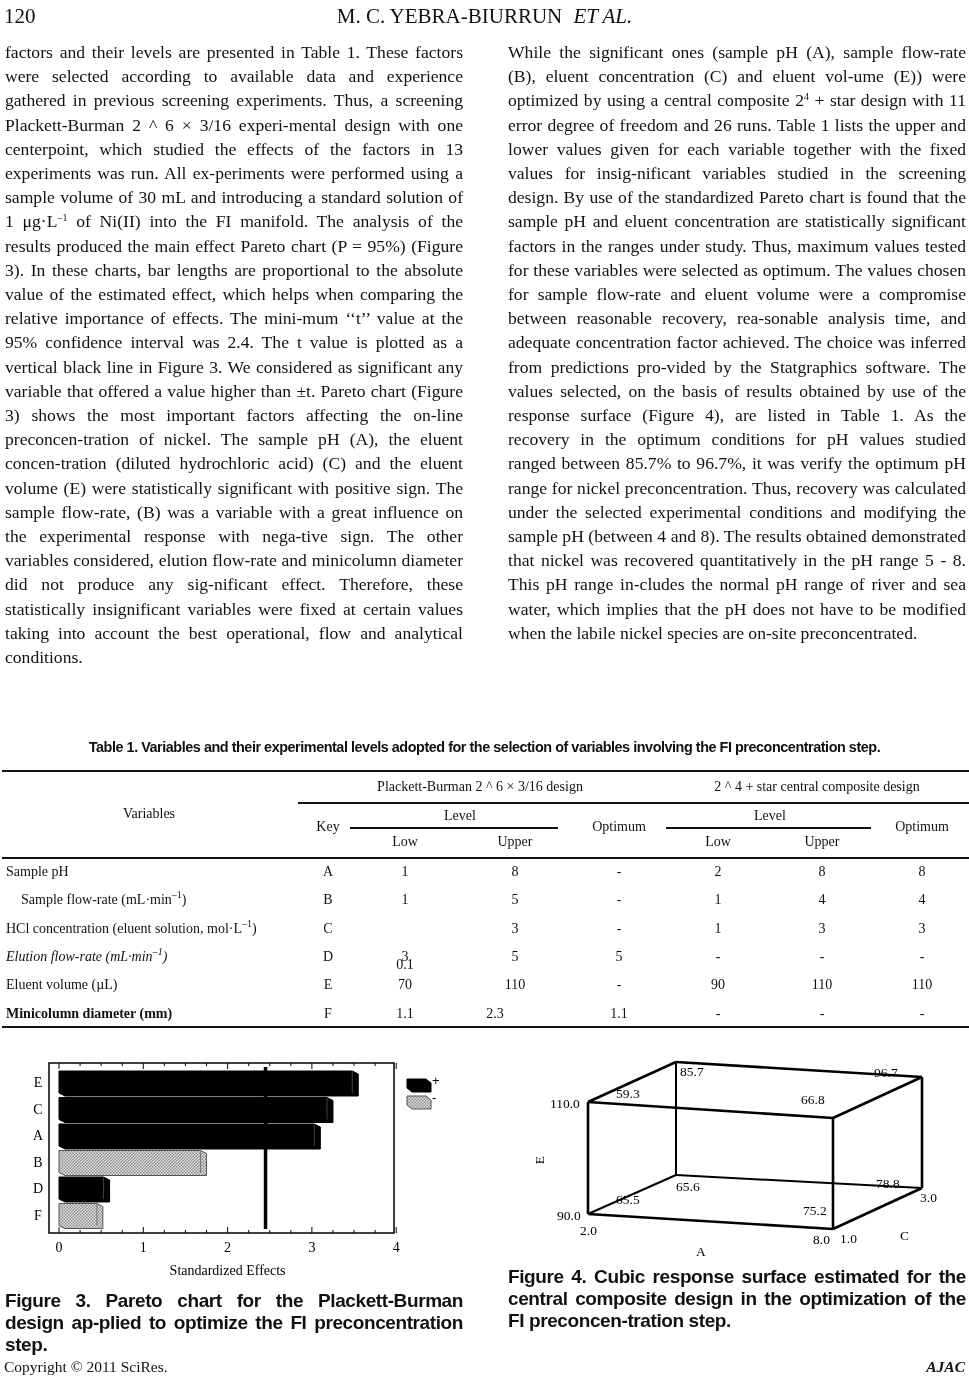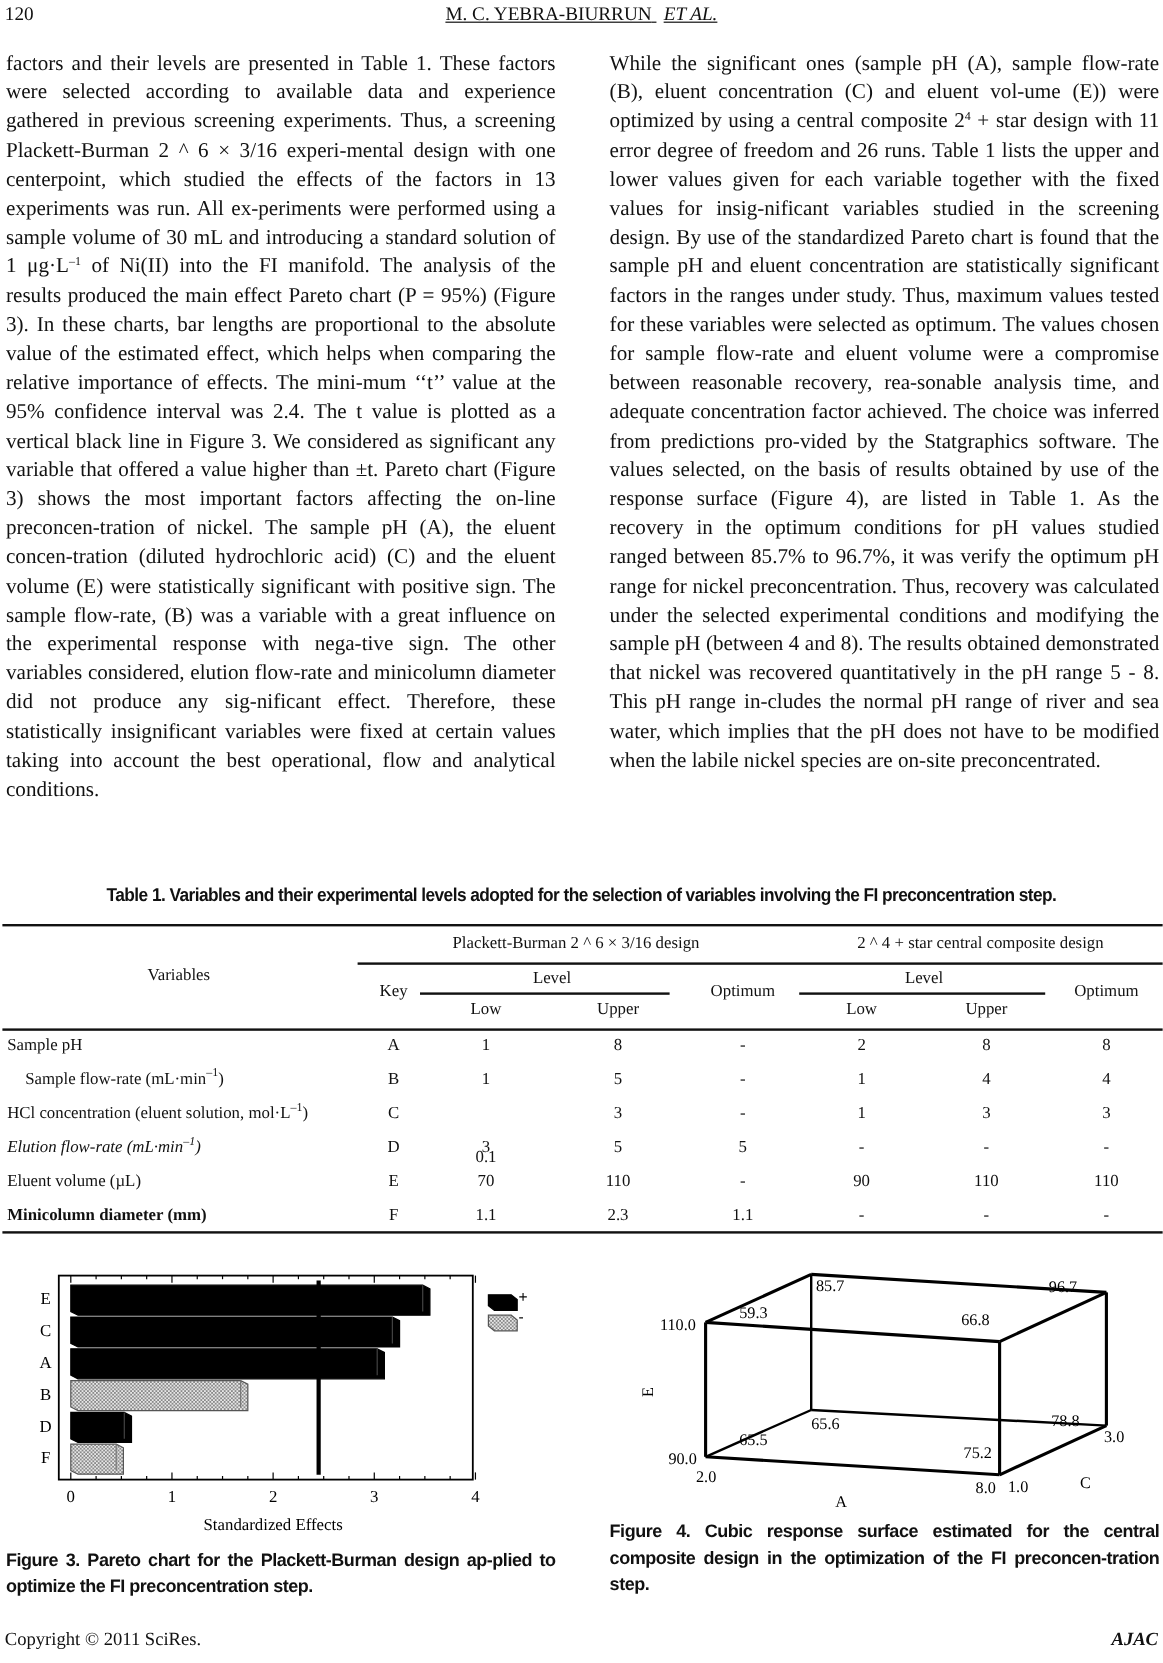--- a/index.html
+++ b/index.html
@@ -1,40 +1,40 @@
 <!DOCTYPE html>
 <html><head>
 <meta charset="utf-8">
 <style>
   html, body { margin: 0; padding: 0; background: #ffffff; }
   body { width: 969px; height: 1386px; position: relative; overflow: hidden;
          font-family: "Liberation Serif", "DejaVu Serif", serif; color: #111; }
-  .header { position: absolute; top: 4px; left: 0; width: 799px; height: 24px; font-size: 16px; }
+  .header { position: absolute; top: 4px; left: 0; width: 799px; height: 24px; font-size: 21px; }
   .page-num { position: absolute; left: 4px; top: 0; }
-  .running-head { position: absolute; left: 0; width: 969px; text-align: center; top: 0; text-decoration: underline; }
+  .running-head { position: absolute; left: 0; width: 969px; text-align: center; top: 0; }
   .running-head i { margin-left: 6px; }
   .col { position: absolute; top: 40px; font-size: 17.6px; line-height: 24.2px;
          text-align: justify; hyphens: none; }
   .col-left { left: 5px; width: 458px; }
   .col-right { left: 508px; width: 458px; }
   .col b { font-weight: normal; }
   sup { font-size: 10px; line-height: 0; vertical-align: 6px; }
 
   .table-caption { position: absolute; top: 738px; left: 0; width: 969px; text-align: center;
                    font-weight: bold; font-size: 15.5px; font-family: "Liberation Sans", sans-serif;
                    letter-spacing: -0.5px; transform: scaleX(0.93); transform-origin: center; }
   .tbl { position: absolute; top: 770px; left: 2px; width: 967px; font-size: 14px; }
   .tbl .rule { position: absolute; left: 0; width: 967px; height: 2px; background: #111; }
   .tbl .subrule { position: absolute; height: 1.5px; background: #111; }
   .tbl .cell { position: absolute; white-space: nowrap; }
   .tbl .c { transform: translateX(-50%); }
 
   .fig3 { position: absolute; left: 20px; top: 1055px; width: 440px; height: 230px; }
   .fig4 { position: absolute; left: 500px; top: 1050px; width: 460px; height: 210px; }
-  .fig-caption { position: absolute; font-weight: bold; font-size: 15px; line-height: 22px;
+  .fig-caption { position: absolute; font-weight: bold; font-size: 19px; line-height: 22px;
                  text-align: justify; font-family: "Liberation Sans", sans-serif; letter-spacing: -0.4px; }
   .cap3 { left: 5px; top: 1290px; width: 458px; }
   .cap4 { left: 508px; top: 1266px; width: 458px; }
   .footer { position: absolute; top: 1358px; left: 0; width: 969px; font-size: 15.5px; }
   .copyright { position: absolute; left: 4px; text-align: center; }
   .journal { position: absolute; right: 4px; font-style: italic; font-weight: bold; }
 </style>
 </head>
 <body>
 
@@ -106,21 +106,21 @@
       <div class="cell c" style="left: 326px; top: 207.2px;">E</div>
       <div class="cell c" style="left: 403px; top: 207.2px;">70</div>
       <div class="cell c" style="left: 513px; top: 207.2px;">110</div>
       <div class="cell c" style="left: 617px; top: 207.2px;">-</div>
       <div class="cell c" style="left: 716px; top: 207.2px;">90</div>
       <div class="cell c" style="left: 820px; top: 207.2px;">110</div>
       <div class="cell c" style="left: 920px; top: 207.2px;">110</div>
       <div class="cell" style="left: 4px; top: 235.5px; font-weight: bold;">Minicolumn diameter (mm)</div>
       <div class="cell c" style="left: 326px; top: 235.5px;">F</div>
       <div class="cell c" style="left: 403px; top: 235.5px;">1.1</div>
-      <div class="cell c" style="left: 513px; top: 235.5px;">2.3</div>
+      <div class="cell c" style="left: 493px; top: 235.5px;">2.3</div>
       <div class="cell c" style="left: 617px; top: 235.5px;">1.1</div>
       <div class="cell c" style="left: 716px; top: 235.5px;">-</div>
       <div class="cell c" style="left: 820px; top: 235.5px;">-</div>
       <div class="cell c" style="left: 920px; top: 235.5px;">-</div>
     </div>
   <div class="rule" style="top:256px;"></div>
 </div>
 
 <div class="fig3">
   <svg id="pareto-svg" width="440" height="230" viewBox="0 0 440 230">

